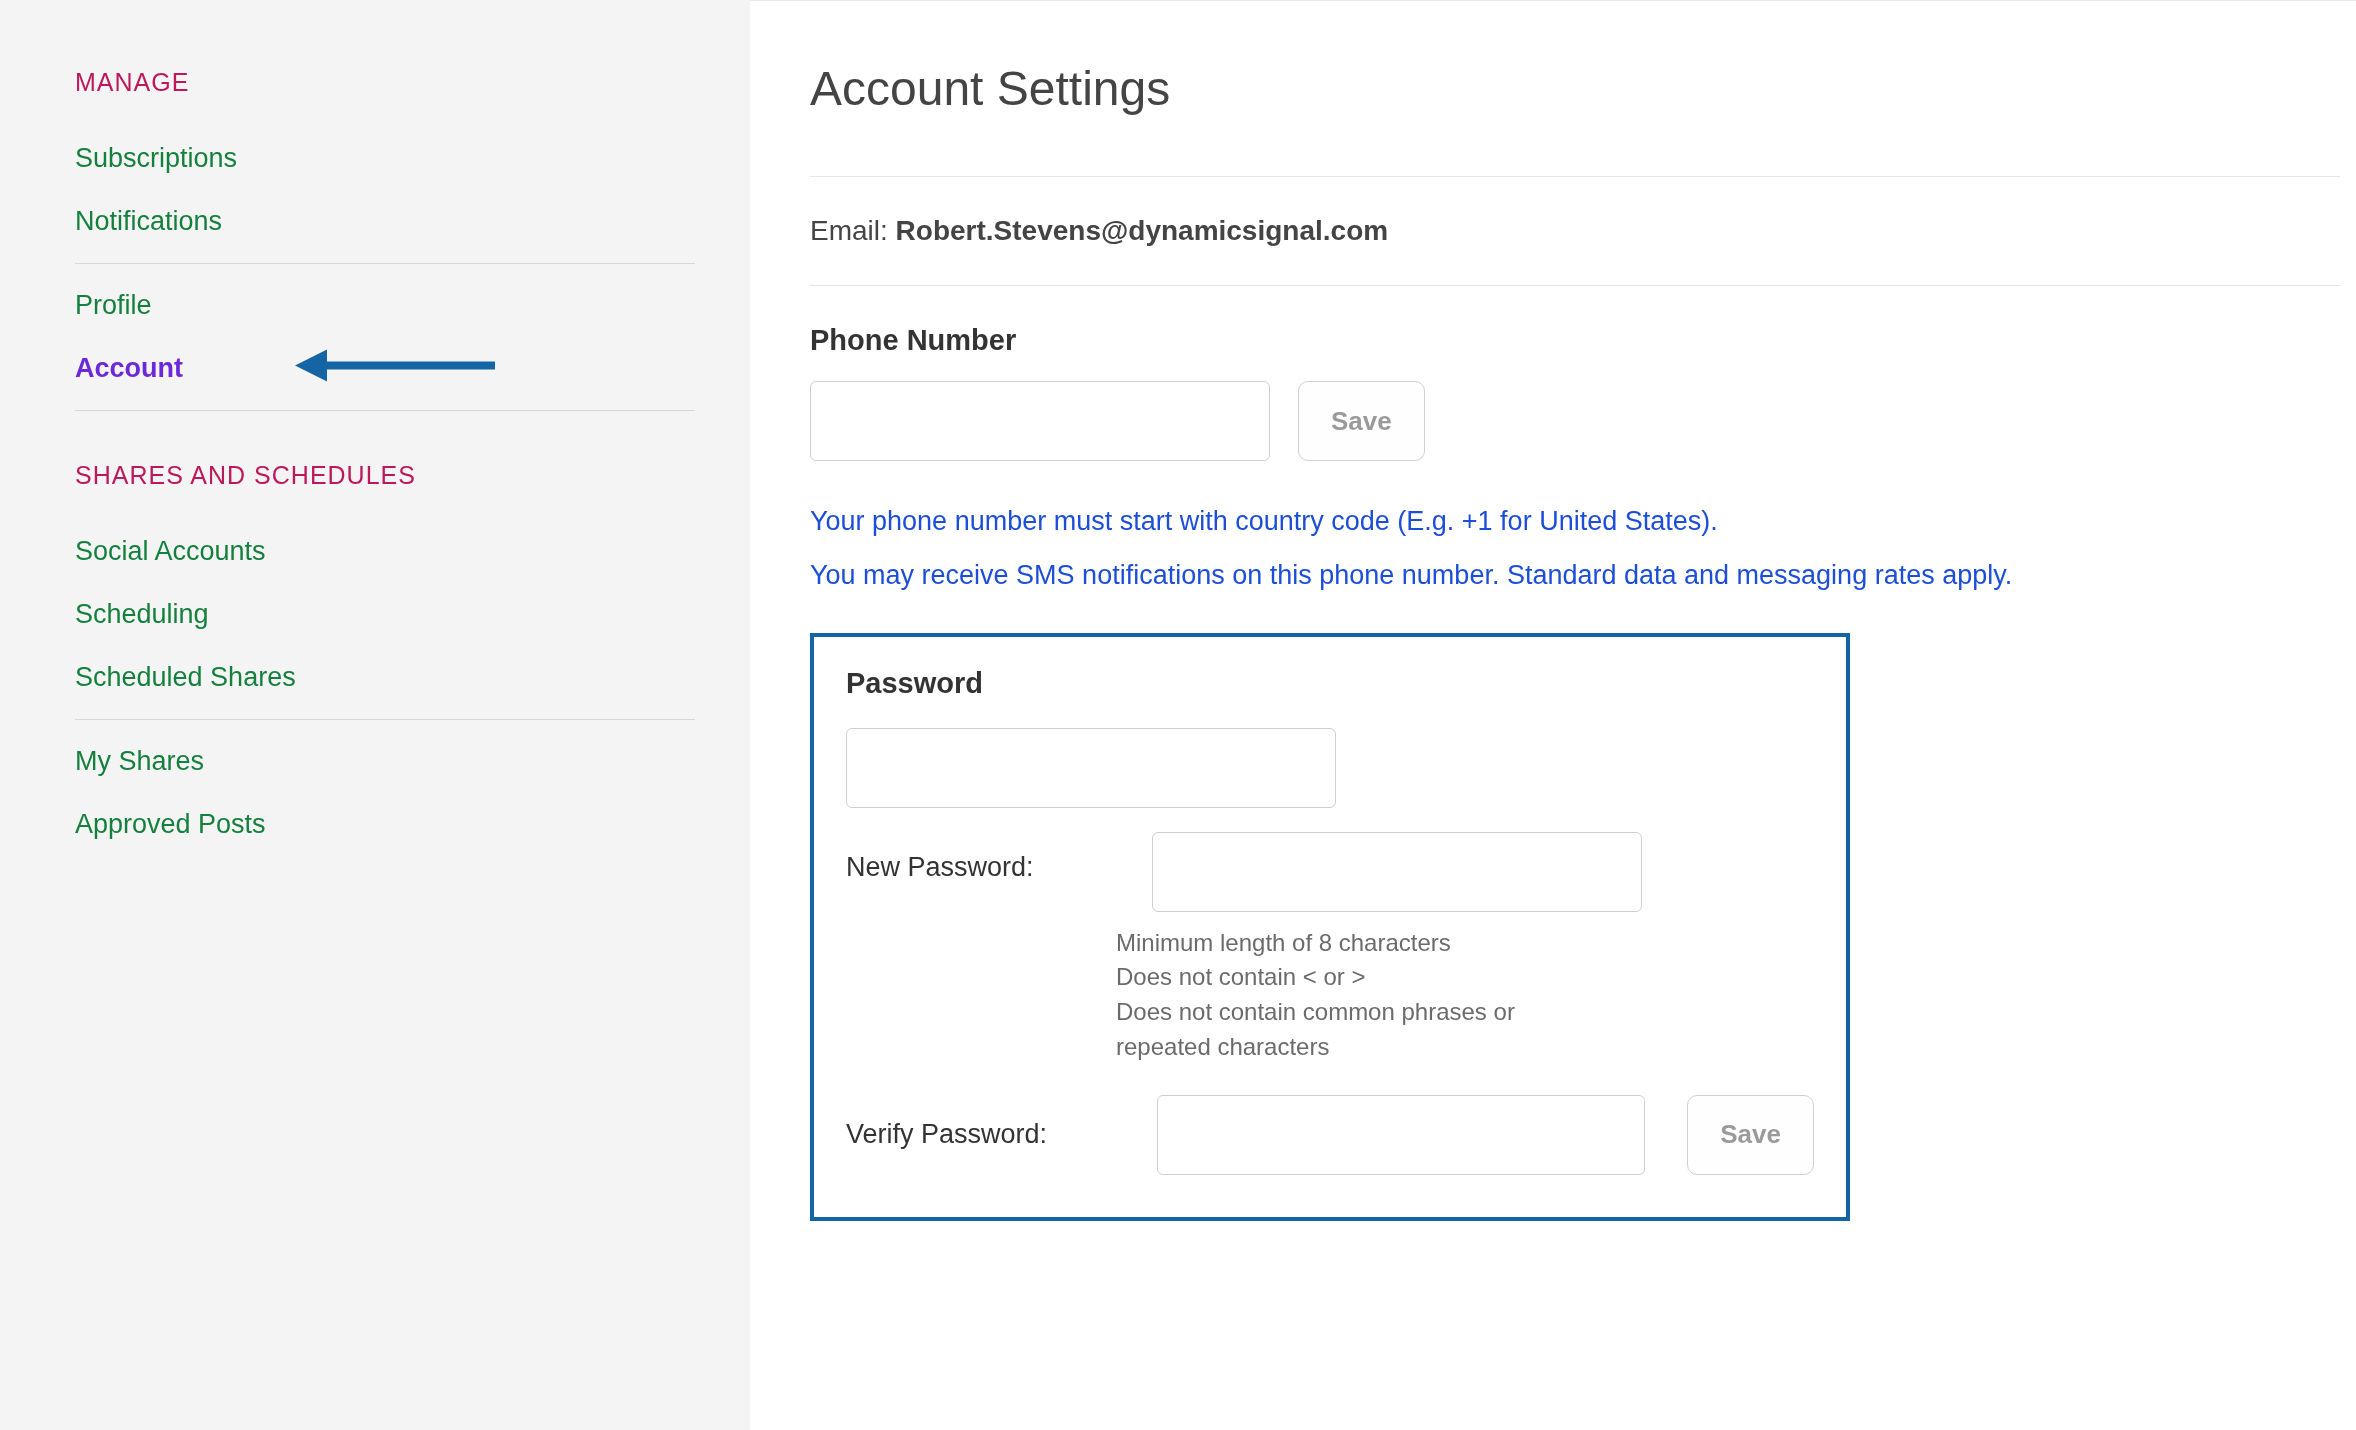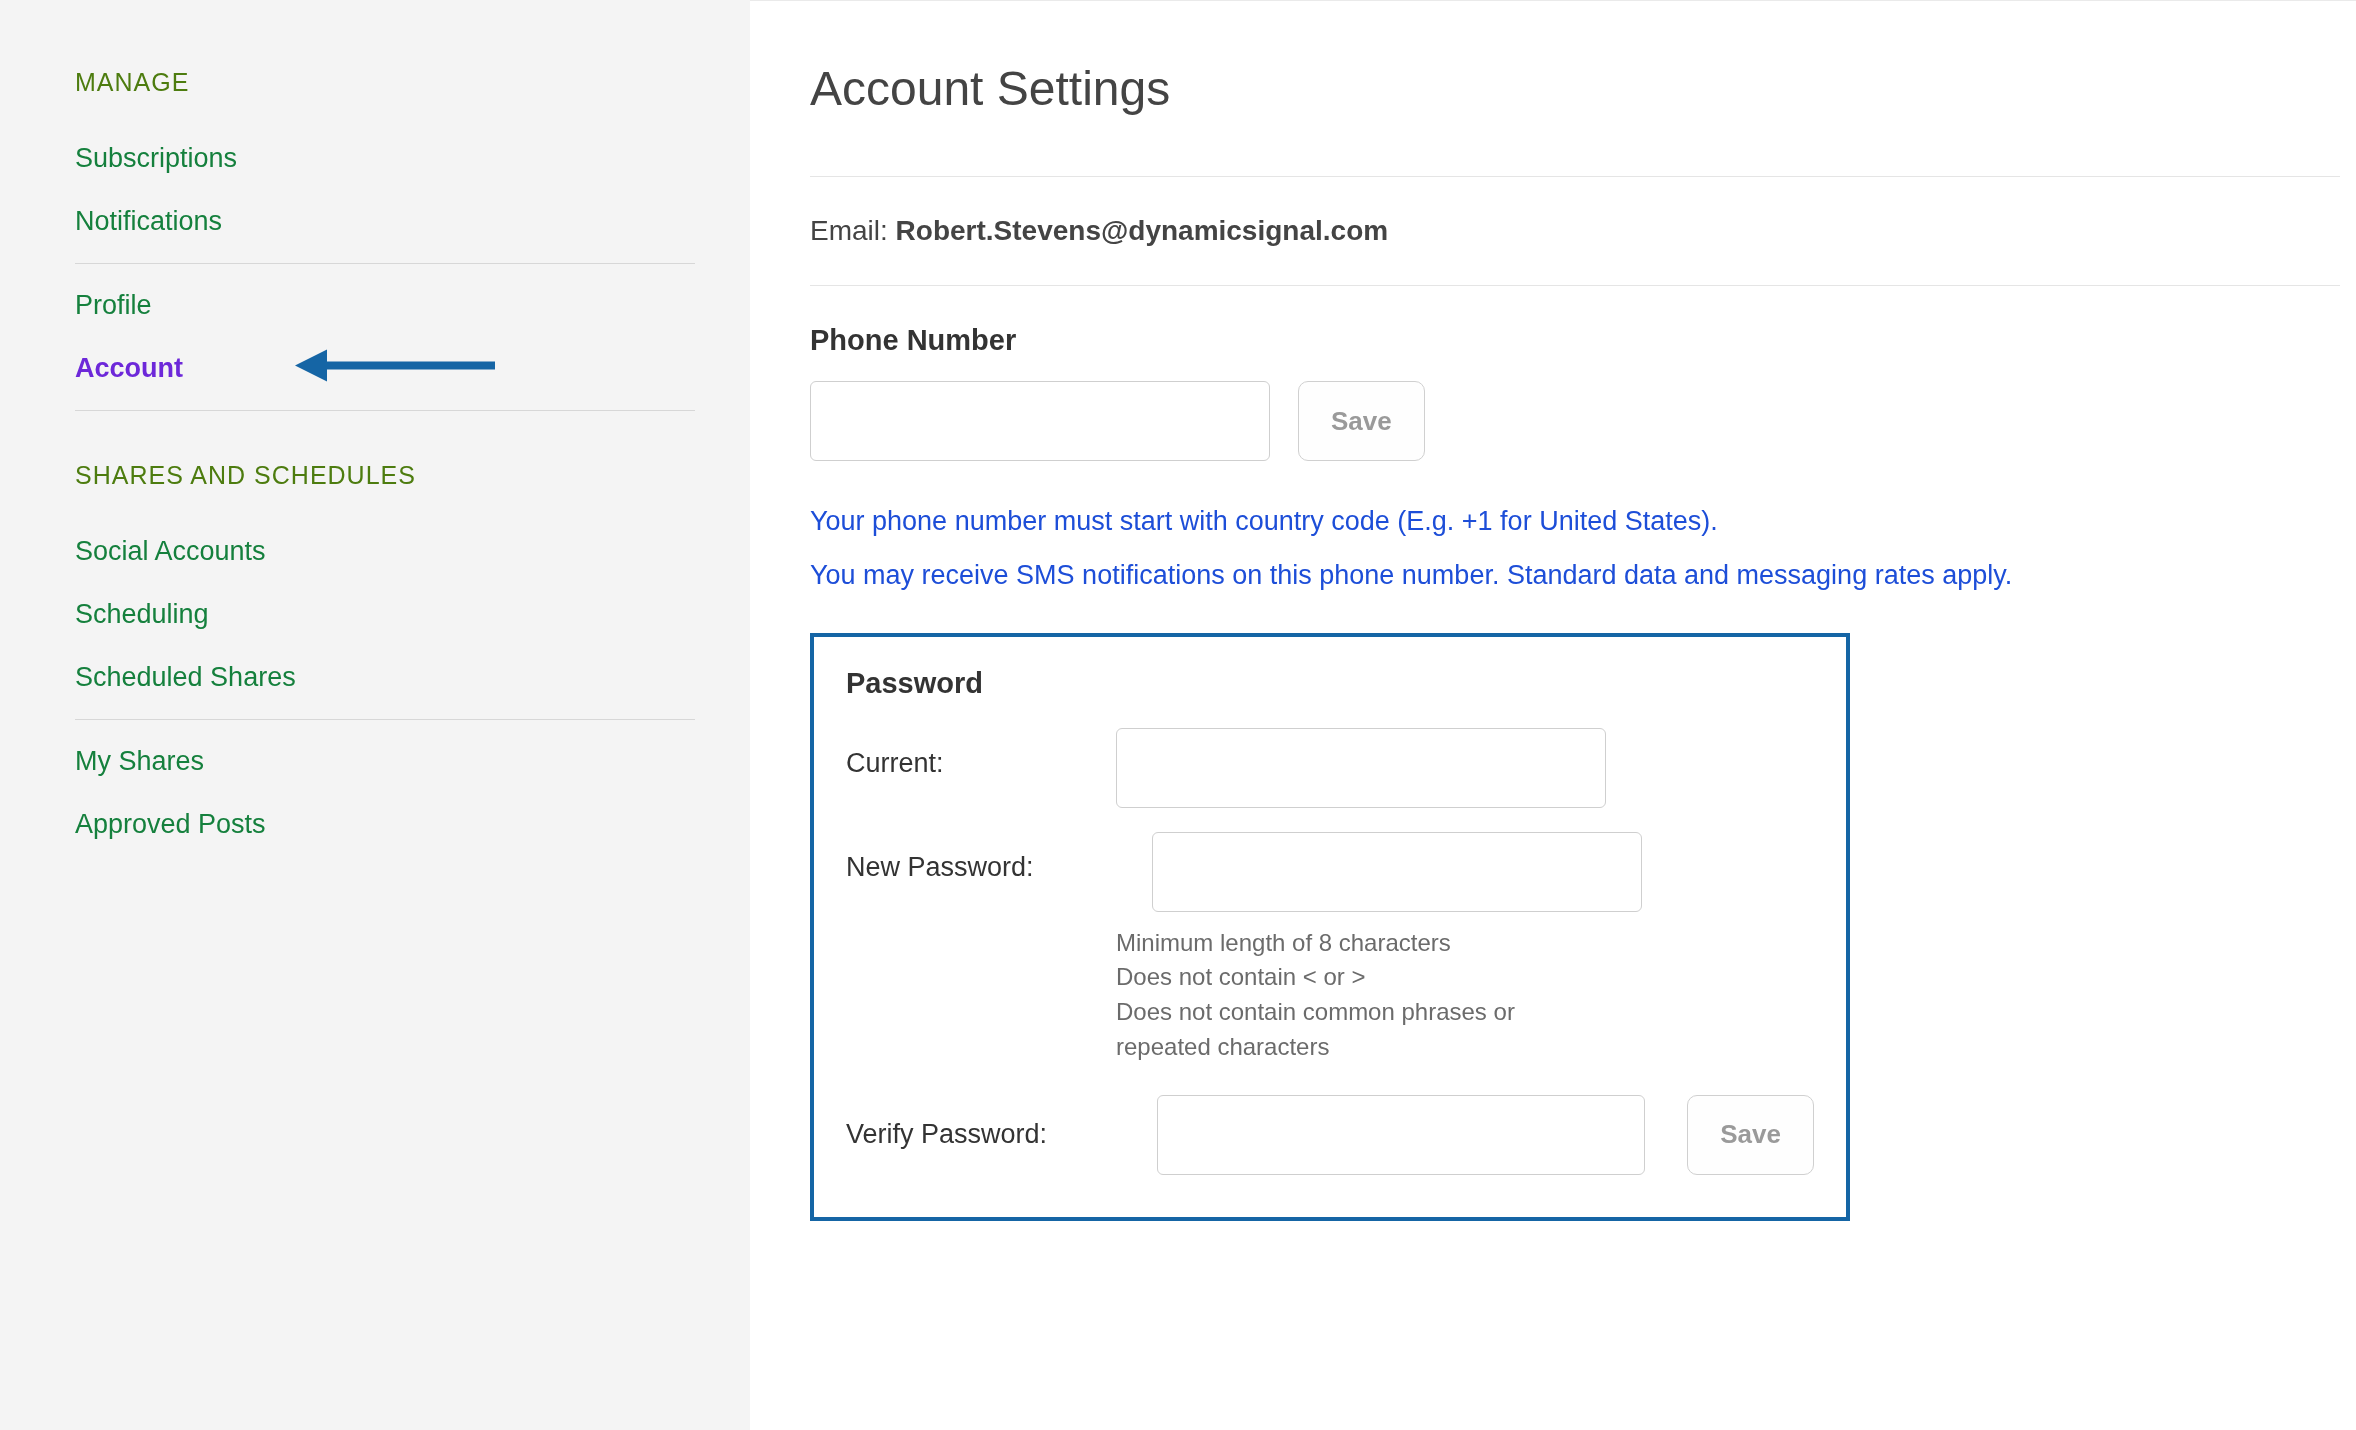--- a/index.html
+++ b/index.html
@@ -10,21 +10,21 @@
     width: 2356px;
     height: 1430px;
     display: flex;
   }
   .sidebar {
     width: 750px;
     padding: 50px 60px 50px 75px;
     background: #f4f4f4;
   }
   .sidebar-header {
-    color: #4d7c0f;
+    color: #be185d;
     font-size: 25px;
     letter-spacing: 1px;
     font-weight: 400;
     margin-bottom: 30px;
     margin-top: 18px;
   }
   .sidebar-item {
     color: #15803d;
     font-size: 27px;
     font-weight: 400;
@@ -218,21 +218,20 @@
       <button class="save-button">Save</button>
     </div>
     <p class="hint-text">Your phone number must start with country code (E.g. +1 for United States).</p>
     <p class="hint-text">You may receive SMS notifications on this phone number. Standard data and messaging rates apply.</p>
   </section>
 
   <section class="password-section">
     <div class="password-header">Password</div>
 
     <div class="pw-row">
-      <div class="pw-label">Current:</div>
       <input class="text-input pw-input" type="password" value="" style="">
     </div>
 
     <div class="pw-row" style="margin-bottom:0;gap:36px;">
       <div class="pw-label">New Password:</div>
       <input class="text-input pw-input" type="password" value="" style="">
     </div>
 
     <div class="pw-rules">
       <div>Minimum length of 8 characters</div>

